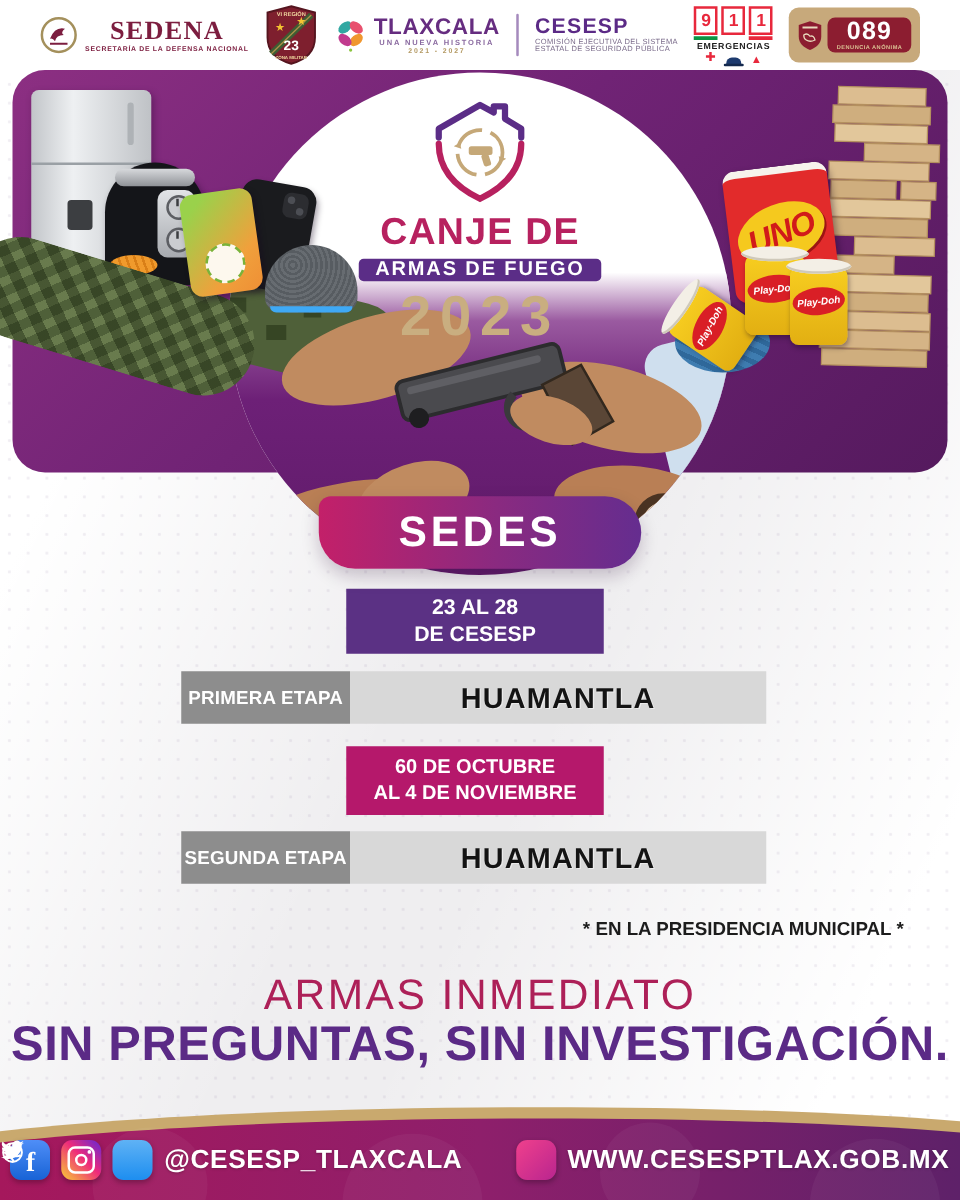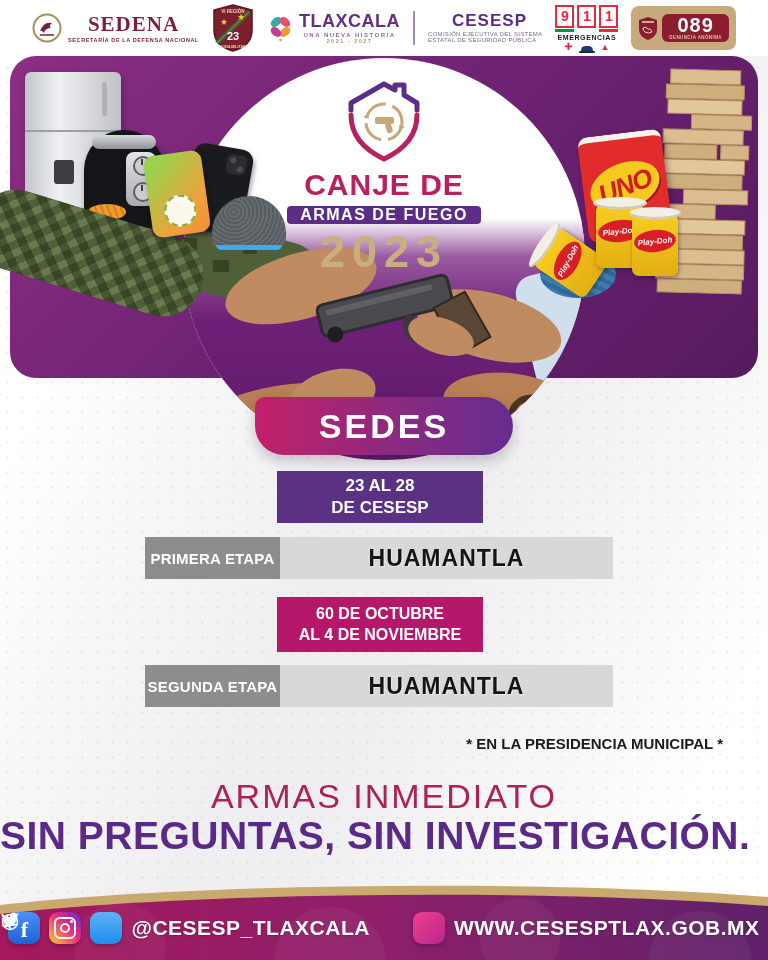--- a/index.html
+++ b/index.html
@@ -18,21 +18,21 @@
     display:flex;align-items:center;justify-content:center;gap:13px;z-index:40;}
   .logo-col{display:flex;flex-direction:column;align-items:center;line-height:1.1;}
   .sedena-wrap{display:flex;align-items:center;gap:6px;}
   .sedena-name{font-family:"Liberation Serif",serif;font-weight:bold;font-size:21px;color:#7c1d3f;letter-spacing:1px;}
   .sedena-tag{font-size:5.5px;color:#7c1d3f;letter-spacing:.6px;font-weight:bold;}
   .tlax-wrap{display:flex;align-items:center;gap:5px;}
   .tlax-name{font-weight:900;font-size:18px;color:#662d80;letter-spacing:.5px;}
   .tlax-tag1{font-size:6px;color:#8a6aa0;letter-spacing:1.5px;font-weight:bold;}
   .tlax-tag2{font-size:5.5px;color:#b49a64;letter-spacing:1.5px;font-weight:bold;}
   .hdr-divider{width:2px;height:34px;background:#5b2a86;opacity:.55;border-radius:1px;}
-  .cesesp-name{font-weight:900;font-size:17px;color:#5b2a86;letter-spacing:1px;margin-left:24px;}
+  .cesesp-name{font-weight:900;font-size:17px;color:#5b2a86;letter-spacing:1px;}
   .cesesp-tag{font-size:6px;color:#7a6b8a;letter-spacing:.3px;text-align:left;width:100%;}
   .e911{display:flex;flex-direction:column;align-items:center;}
   .e911-digits{display:flex;gap:3px;}
   .e911-box{width:15px;height:19px;border:2px solid #e8283c;color:#e8283c;font-weight:900;font-size:14px;
     display:flex;align-items:center;justify-content:center;background:#fff;}
   .e911-bar{height:3px;width:19px;margin-top:1px;}
   .e911-label{font-size:7px;font-weight:900;color:#1c1c1c;letter-spacing:.6px;margin-top:2px;}
   .e911-icons{display:flex;gap:8px;margin-top:1px;align-items:flex-end;}
   .e911-cross{color:#e8283c;font-size:10px;line-height:1;}
   .e911-cap{width:12px;height:6px;background:#1d3a6e;border-radius:6px 6px 2px 2px;position:relative;}
@@ -119,21 +119,21 @@
   .stage-row{position:absolute;left:145px;width:468px;height:42px;display:flex;z-index:9;}
   .row1{top:537px;} .row2{top:665px;}
   .stage-label{width:135px;background:#8d8d8d;color:#fff;font-size:15px;font-weight:800;
     display:flex;align-items:center;justify-content:center;letter-spacing:.2px;}
   .stage-loc{flex:1;background:#d8d8d8;color:#141414;font-size:23px;font-weight:900;letter-spacing:1px;
     display:flex;align-items:center;justify-content:center;text-shadow:1px 1px 0 rgba(255,255,255,.5);}
   .footnote{position:absolute;top:735px;right:45px;font-size:15px;font-weight:800;color:#1c1c1c;z-index:9;}
   
   .msg1{position:absolute;top:777px;left:0;width:100%;text-align:center;font-size:34px;color:#ad2058;
     letter-spacing:2px;font-weight:400;z-index:9;}
-  .msg2{position:absolute;top:814px;left:0;width:100%;font-size:39px;color:#5b2a86;
+  .msg2{position:absolute;top:814px;left:0;width:100%;text-align:center;font-size:39px;color:#5b2a86;
     font-weight:900;letter-spacing:.5px;z-index:9;}
   
   .footer{position:absolute;left:0;bottom:0;width:768px;height:82px;z-index:20;}
   .footer svg{position:absolute;left:0;top:0;}
   .footer-content{position:absolute;top:34px;left:0;width:100%;display:flex;align-items:center;justify-content:center;gap:9px;}
   .soc{width:32px;height:32px;border-radius:9px;display:flex;align-items:center;justify-content:center;flex:0 0 auto;
     box-shadow:0 2px 4px rgba(0,0,0,.25);}
   .soc-fb{background:linear-gradient(180deg,#4f8ef7,#1863d6);}
   .soc-ig{background:linear-gradient(45deg,#f9ce34,#ee2a7b 55%,#6228d7);}
   .soc-tw{background:linear-gradient(180deg,#5fb2f5,#1d8ef0);}

